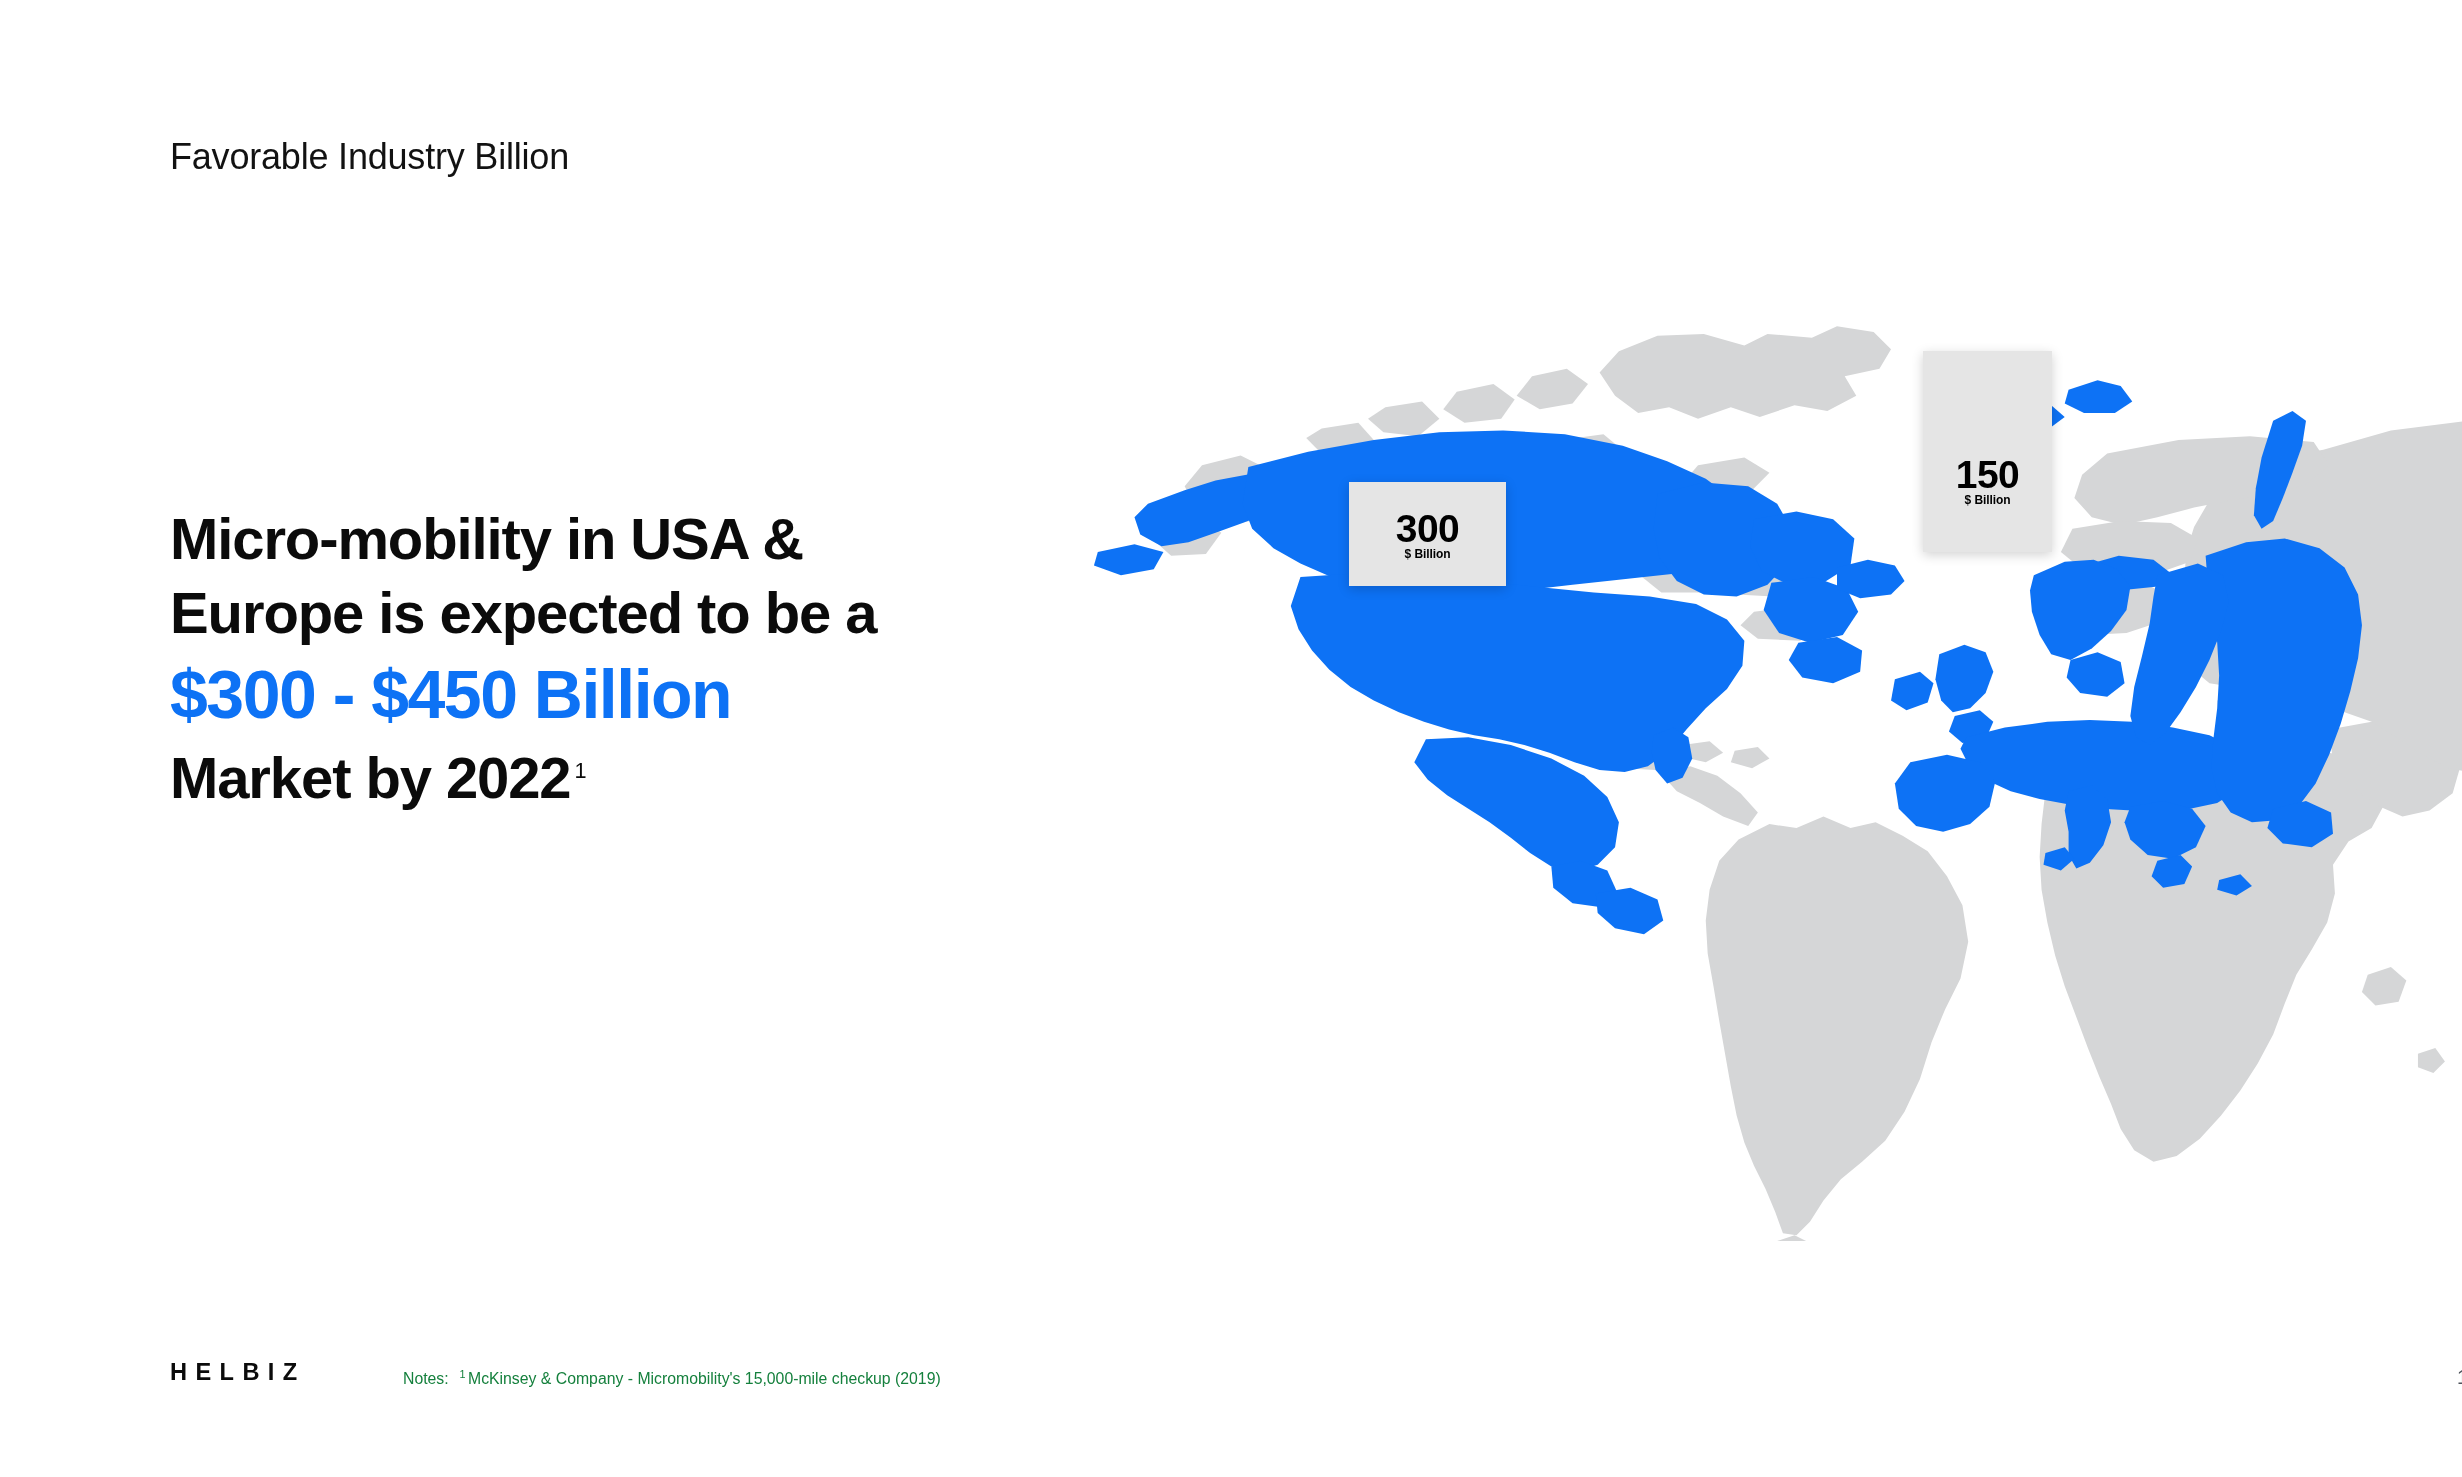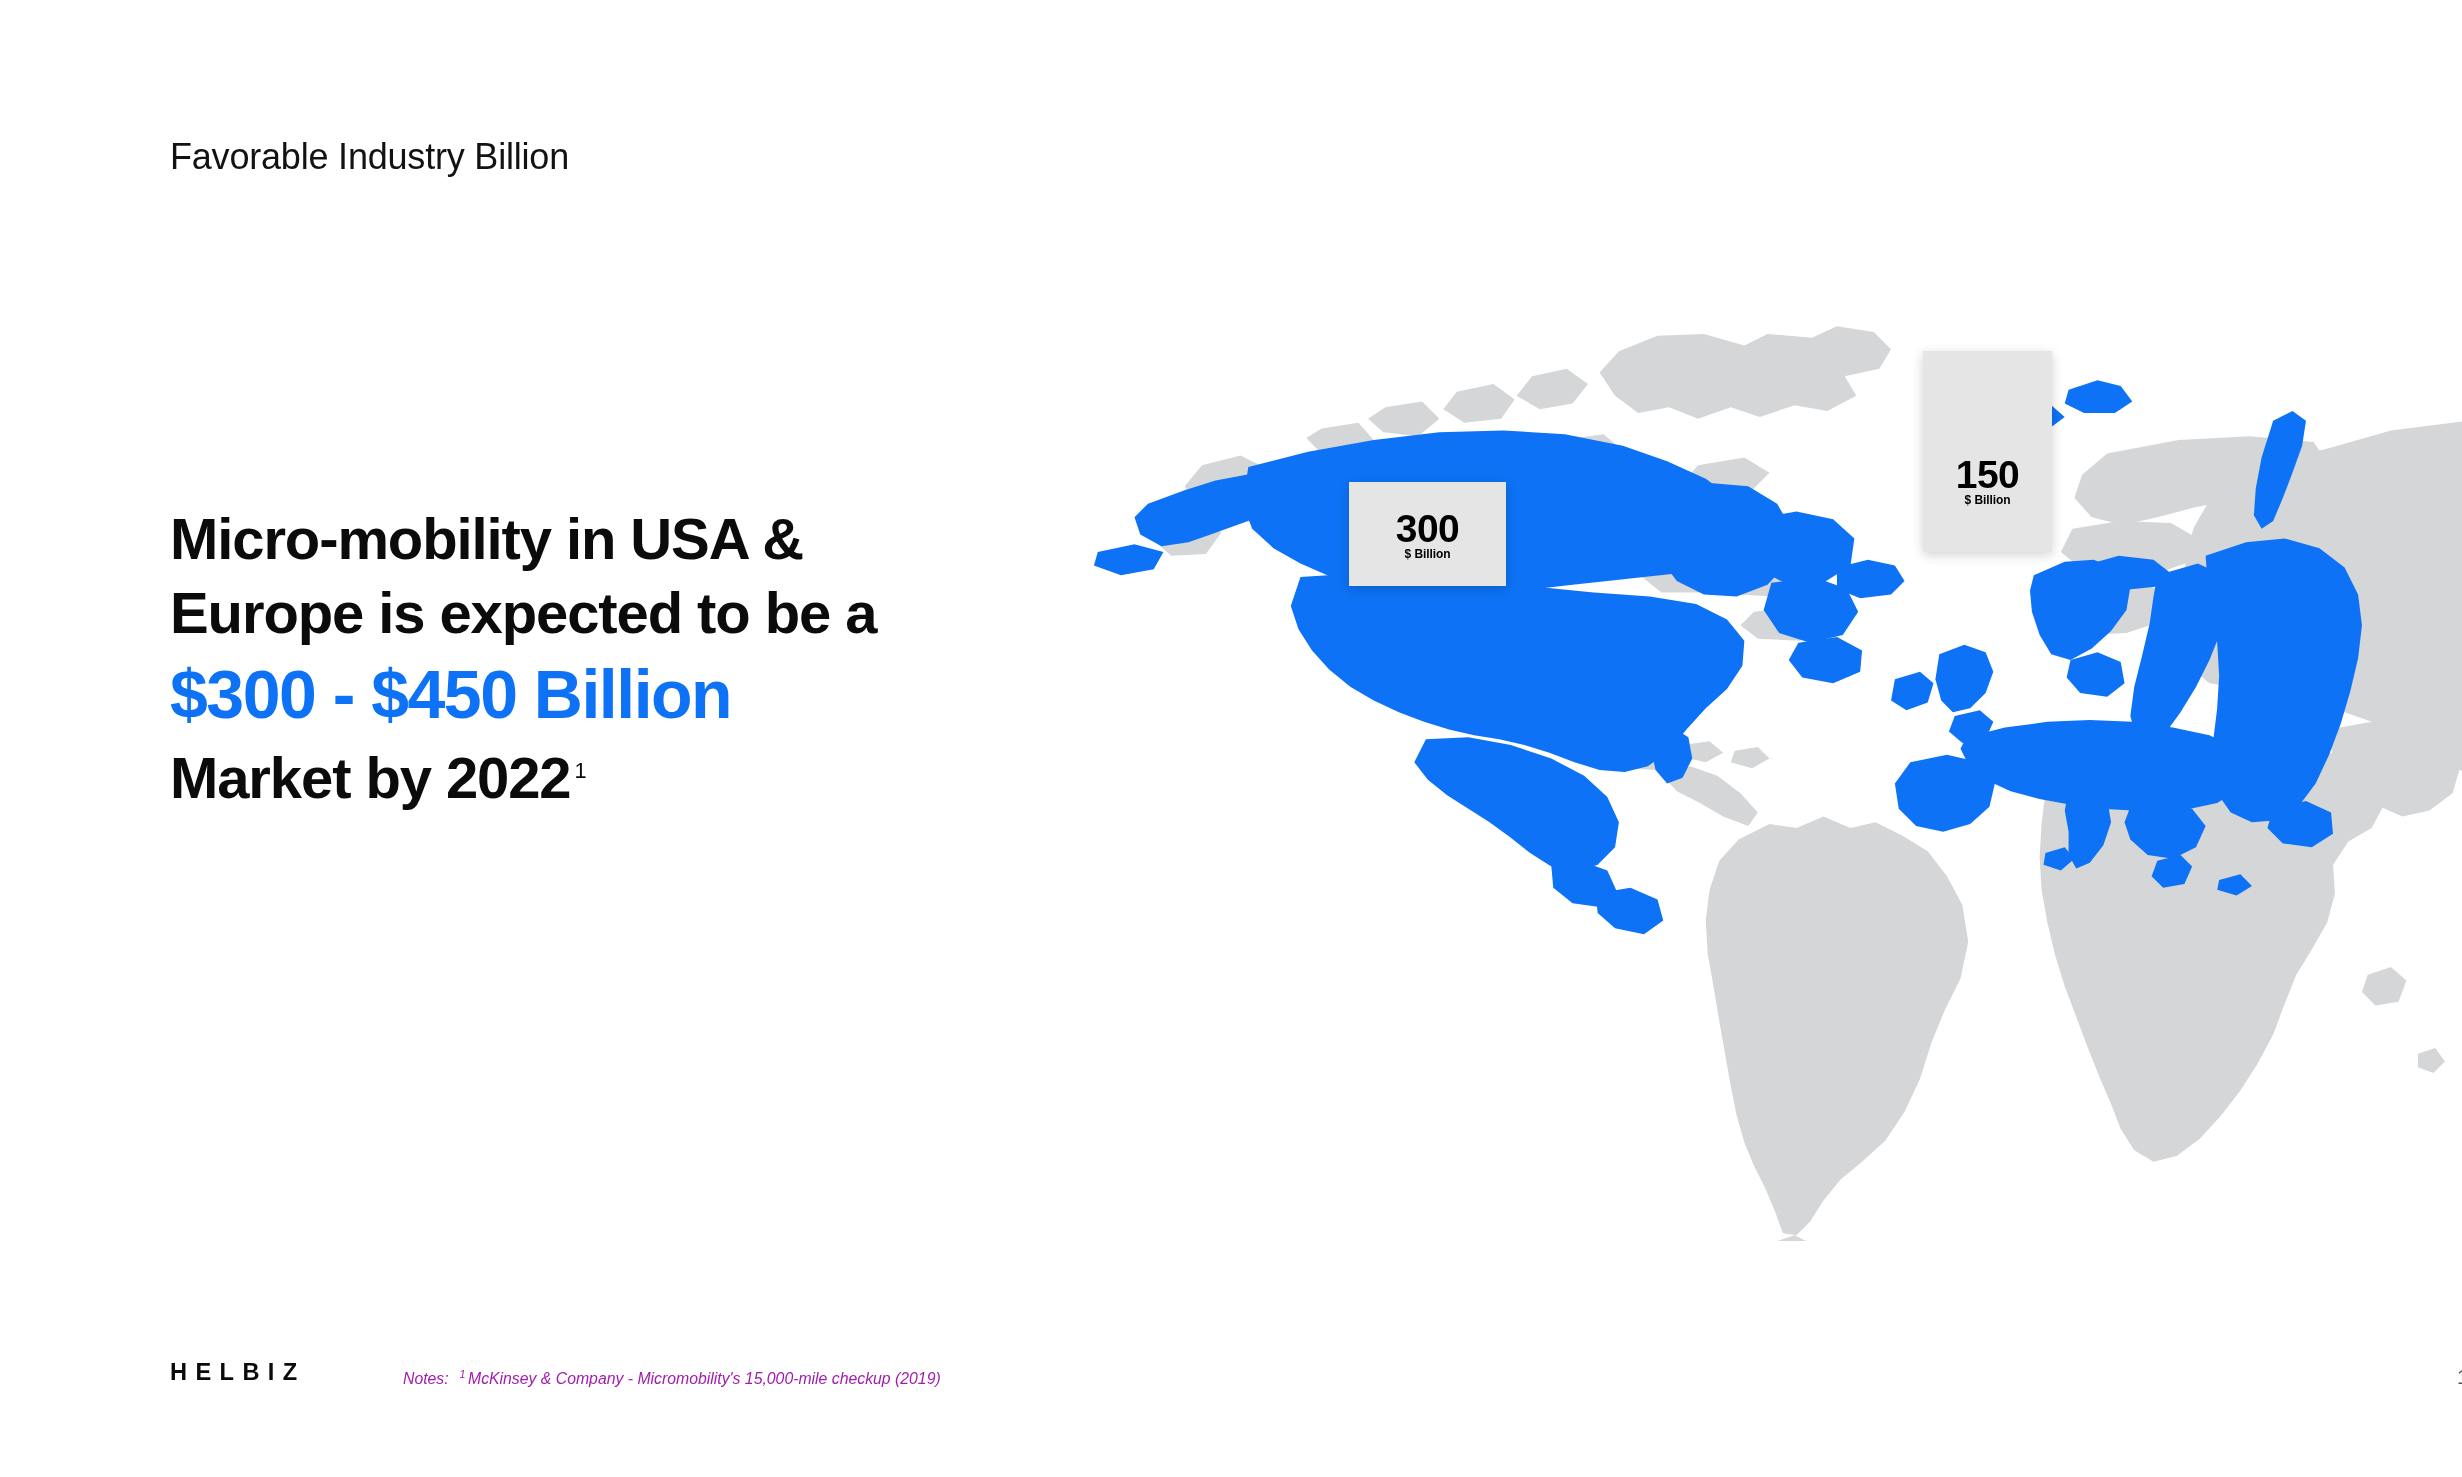--- a/index.html
+++ b/index.html
@@ -149,24 +149,23 @@
     letter-spacing: 8.4px;
     color: #0b0b0b;
     line-height: 1;
   }
   .notes {
     position: absolute;
     left: 403px;
     top: 16.7px;
     font-size: 15.8px;
     font-weight: 400;
-    color: #a21caf;
+    color: #15803d;
     line-height: 1;
     white-space: nowrap;
-    font-style: italic;
   }
   .notes-label {
     margin-right: 10.8px;
   }
   .notes-sup {
     font-size: 10.8px;
     vertical-align: super;
     margin-right: 2.5px;
   }
   .page-number {

